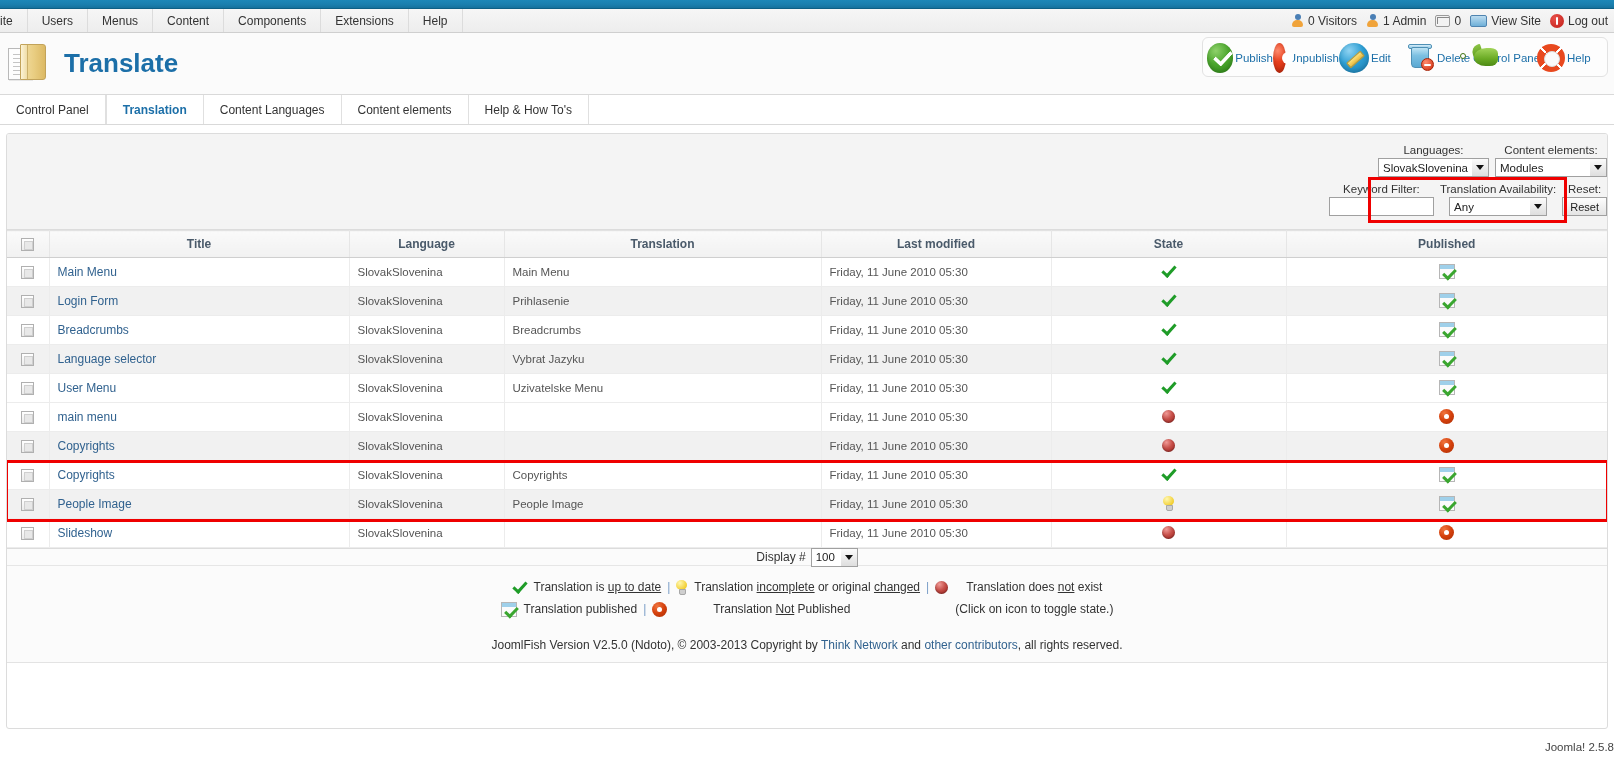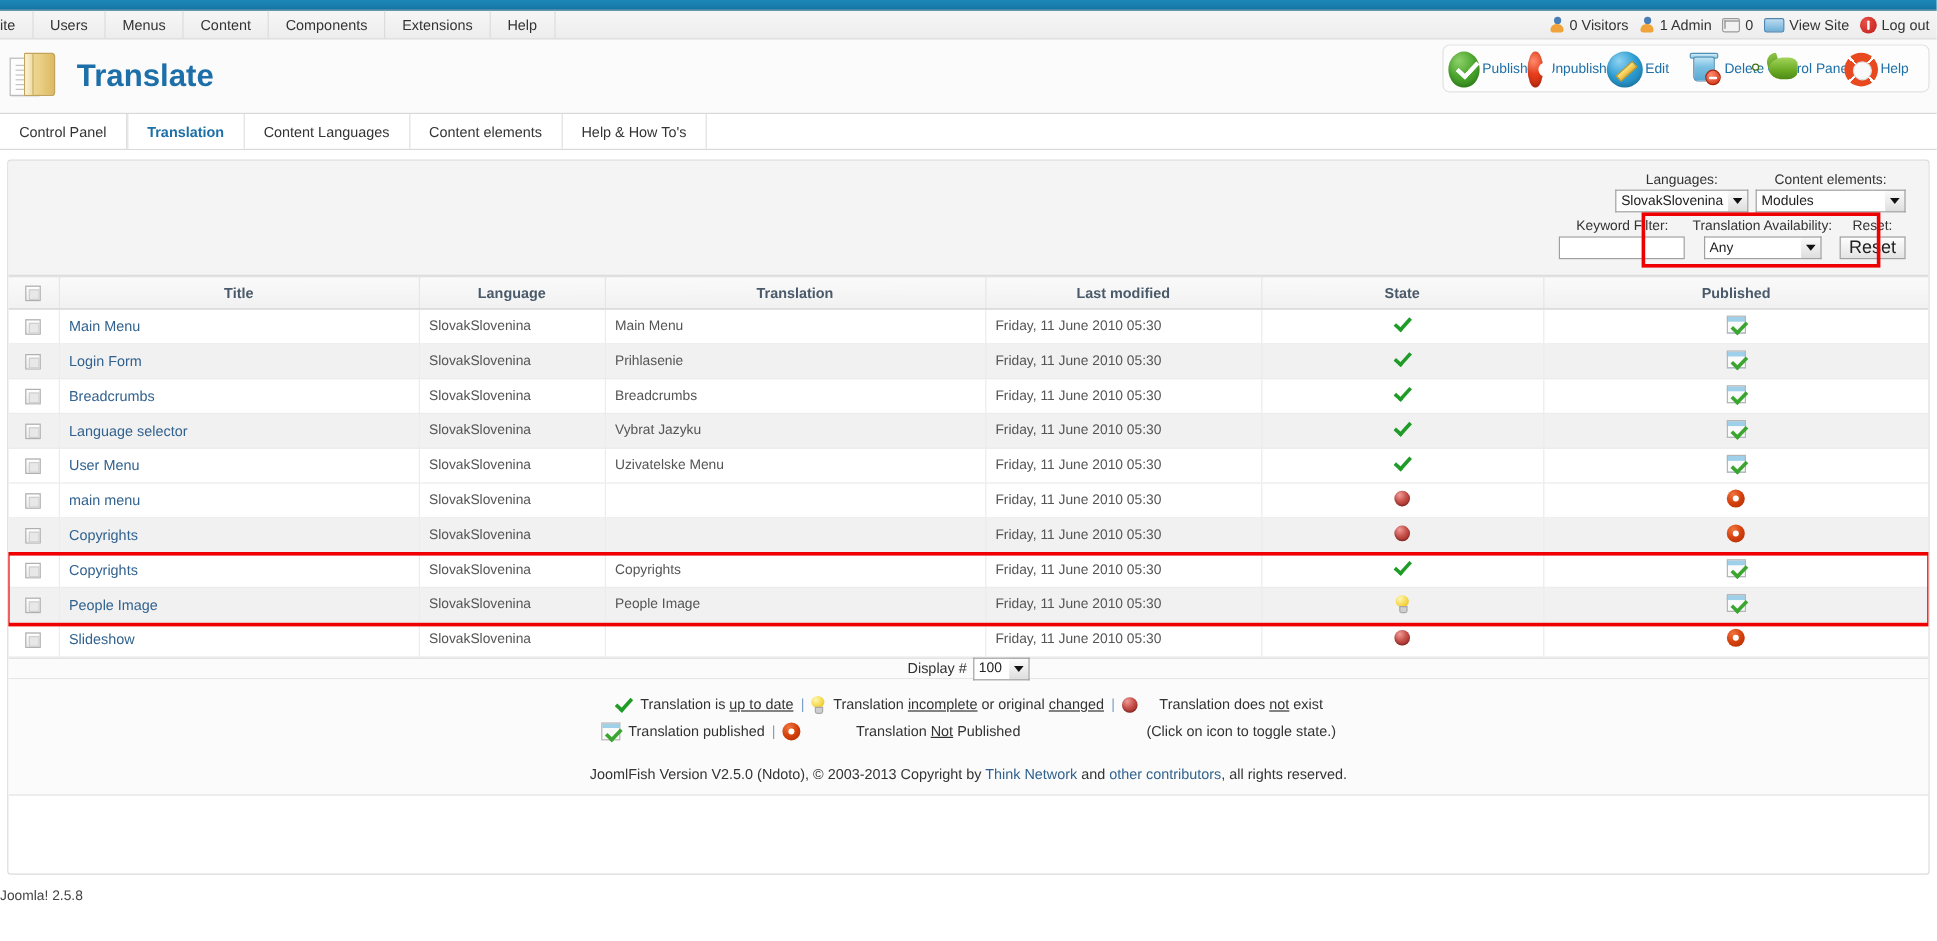--- a/index.html
+++ b/index.html
@@ -282,21 +282,21 @@
 
   .filterzone {
     height: 96px;
     background: #f4f4f4;
     position: relative;
     border-bottom: 1px solid #dcdcdc;
   }
 
   .filters-right {
     position: absolute;
-    right: 19px; top: 10px;
+    right: 0; top: 10px;
     text-align: right;
   }
   .frow { display: flex; justify-content: flex-end; align-items: flex-end; gap: 6px; }
   .fgroup { display: flex; flex-direction: column; align-items: center; }
   .flabel { font-size: 11.5px; color: #333; margin-bottom: 2px; white-space: nowrap; }
   .selbox {
     display: flex; align-items: stretch;
     height: 19px;
     font-size: 11.5px;
   }
@@ -324,21 +324,21 @@
   .selbox.joined .sval { border-right: none; }
   .txtinput {
     height: 19px; width: 105px;
     border: 1px solid #a0a0a0;
     background: #fff;
   }
   .btn-reset {
     height: 19px;
     border: 1px solid #a0a0a0;
     background: linear-gradient(to bottom,#fdfdfd,#e4e4e4);
-    font-size: 15px; padding: 0 7px;
+    font-size: 11px; padding: 0 7px;
     cursor: pointer;
     color: #222;
   }
 
   .redbox-filter {
     position: absolute;
     left: 1368px; top: 177px;
     width: 199px; height: 46px;
     border: 3px solid #ef0000;
     pointer-events: none;
@@ -469,21 +469,21 @@
   .copyline {
     text-align: center;
     font-size: 12px; color: #333;
     padding: 12px 0 10px 0;
     background: #fbfbfb;
     border-bottom: 1px solid #e3e3e3;
   }
   .copyline a { color: #31628f; text-decoration: none; }
 
   .joomlafoot {
-    text-align: left;
+    text-align: right;
     font-size: 11.5px; color: #444;
     padding-top: 12px;
   }
 </style>
 </head>
 <body>
 
 <div class="topstrip"></div>
 
 <div class="menubar">
@@ -581,21 +581,21 @@
           <div class="flabel">Languages:</div>
           <div class="selbox joined">
             <div class="sval">SlovakSlovenina</div>
             <div class="sarrow">
                 <i></i>
               </div>
           </div>
         </div>
         <div class="fgroup">
           <div class="flabel">Content elements:</div>
-          <div class="selbox joined" style="width:125px">
+          <div class="selbox joined" style="width:112px">
             <div class="sval" style="flex:1">Modules</div>
             <div class="sarrow">
                 <i></i>
               </div>
           </div>
         </div>
       </div>
 
       <div class="frow" style="margin-top:6px">
         <div class="fgroup">

